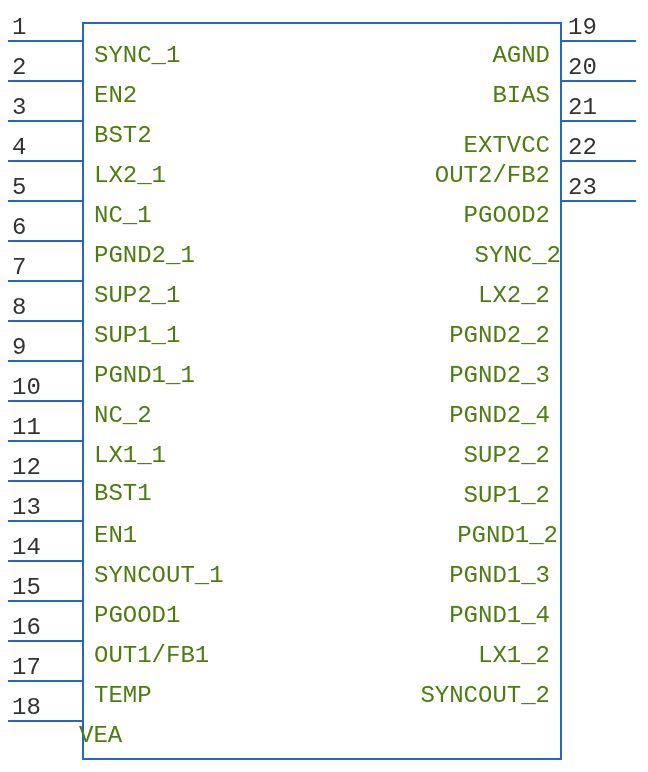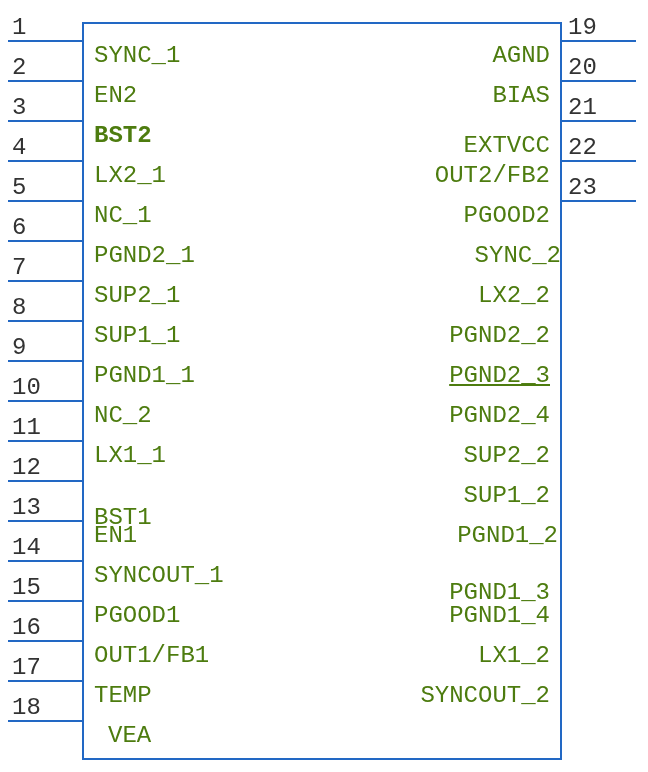--- a/index.html
+++ b/index.html
@@ -49,21 +49,21 @@
 
 <div id="pins">
       <div class="pin-line" style="left: 8px; top: 40px; width: 74px;"></div>
       <div class="pin-num" style="left: 12px; top: 14px;">1</div>
       <div class="pin-label" style="left: 94px; top: 42px;">SYNC_1</div>
       <div class="pin-line" style="left: 8px; top: 80px; width: 74px;"></div>
       <div class="pin-num" style="left: 12px; top: 54px;">2</div>
       <div class="pin-label" style="left: 94px; top: 82px;">EN2</div>
       <div class="pin-line" style="left: 8px; top: 120px; width: 74px;"></div>
       <div class="pin-num" style="left: 12px; top: 94px;">3</div>
-      <div class="pin-label" style="left: 94px; top: 122px; font-weight: bold;">BST2</div>
+      <div class="pin-label" style="left: 94px; top: 122px;">BST2</div>
       <div class="pin-line" style="left: 8px; top: 160px; width: 74px;"></div>
       <div class="pin-num" style="left: 12px; top: 134px;">4</div>
       <div class="pin-label" style="left: 94px; top: 162px;">LX2_1</div>
       <div class="pin-line" style="left: 8px; top: 200px; width: 74px;"></div>
       <div class="pin-num" style="left: 12px; top: 174px;">5</div>
       <div class="pin-label" style="left: 94px; top: 202px;">NC_1</div>
       <div class="pin-line" style="left: 8px; top: 240px; width: 74px;"></div>
       <div class="pin-num" style="left: 12px; top: 214px;">6</div>
       <div class="pin-label" style="left: 94px; top: 242px;">PGND2_1</div>
       <div class="pin-line" style="left: 8px; top: 280px; width: 74px;"></div>
@@ -76,61 +76,61 @@
       <div class="pin-num" style="left: 12px; top: 334px;">9</div>
       <div class="pin-label" style="left: 94px; top: 362px;">PGND1_1</div>
       <div class="pin-line" style="left: 8px; top: 400px; width: 74px;"></div>
       <div class="pin-num" style="left: 12px; top: 374px;">10</div>
       <div class="pin-label" style="left: 94px; top: 402px;">NC_2</div>
       <div class="pin-line" style="left: 8px; top: 440px; width: 74px;"></div>
       <div class="pin-num" style="left: 12px; top: 414px;">11</div>
       <div class="pin-label" style="left: 94px; top: 442px;">LX1_1</div>
       <div class="pin-line" style="left: 8px; top: 480px; width: 74px;"></div>
       <div class="pin-num" style="left: 12px; top: 454px;">12</div>
-      <div class="pin-label" style="left: 94px; top: 504px;">BST1</div>
+      <div class="pin-label" style="left: 94px; top: 480px;">BST1</div>
       <div class="pin-line" style="left: 8px; top: 520px; width: 74px;"></div>
       <div class="pin-num" style="left: 12px; top: 494px;">13</div>
       <div class="pin-label" style="left: 94px; top: 522px;">EN1</div>
       <div class="pin-line" style="left: 8px; top: 560px; width: 74px;"></div>
       <div class="pin-num" style="left: 12px; top: 534px;">14</div>
       <div class="pin-label" style="left: 94px; top: 562px;">SYNCOUT_1</div>
       <div class="pin-line" style="left: 8px; top: 600px; width: 74px;"></div>
       <div class="pin-num" style="left: 12px; top: 574px;">15</div>
       <div class="pin-label" style="left: 94px; top: 602px;">PGOOD1</div>
       <div class="pin-line" style="left: 8px; top: 640px; width: 74px;"></div>
       <div class="pin-num" style="left: 12px; top: 614px;">16</div>
       <div class="pin-label" style="left: 94px; top: 642px;">OUT1/FB1</div>
       <div class="pin-line" style="left: 8px; top: 680px; width: 74px;"></div>
       <div class="pin-num" style="left: 12px; top: 654px;">17</div>
       <div class="pin-label" style="left: 94px; top: 682px;">TEMP</div>
       <div class="pin-line" style="left: 8px; top: 720px; width: 74px;"></div>
       <div class="pin-num" style="left: 12px; top: 694px; font-family: Liberation Mono, monospace;">18</div>
-      <div class="pin-label" style="left: 108px; top: 722px;">VEA</div>
+      <div class="pin-label" style="left: 79px; top: 722px;">VEA</div>
       <div class="pin-line" style="left: 562px; top: 40px; width: 74px;"></div>
       <div class="pin-num" style="left: 568px; top: 14px;">19</div>
       <div class="pin-label" style="right: 98px; top: 42px; text-align: right;">AGND</div>
       <div class="pin-line" style="left: 562px; top: 80px; width: 74px;"></div>
       <div class="pin-num" style="left: 568px; top: 54px;">20</div>
       <div class="pin-label" style="right: 98px; top: 82px; text-align: right;">BIAS</div>
       <div class="pin-line" style="left: 562px; top: 120px; width: 74px;"></div>
       <div class="pin-num" style="left: 568px; top: 94px;">21</div>
       <div class="pin-label" style="right: 98px; top: 132px; text-align: right;">EXTVCC</div>
       <div class="pin-line" style="left: 562px; top: 160px; width: 74px;"></div>
       <div class="pin-num" style="left: 568px; top: 134px;">22</div>
       <div class="pin-label" style="right: 98px; top: 162px; text-align: right;">OUT2/FB2</div>
       <div class="pin-line" style="left: 562px; top: 200px; width: 74px;"></div>
       <div class="pin-num" style="left: 568px; top: 174px;">23</div>
       <div class="pin-label" style="right: 98px; top: 202px; text-align: right;">PGOOD2</div>
       <div class="pin-label" style="right: 87px; top: 242px; text-align: center;">SYNC_2</div>
       <div class="pin-label" style="right: 98px; top: 282px; text-align: right;">LX2_2</div>
       <div class="pin-label" style="right: 98px; top: 322px; text-align: center;">PGND2_2</div>
-      <div class="pin-label" style="right: 98px; top: 362px; text-align: center; text-decoration: underline;">PGND2_3</div>
+      <div class="pin-label" style="right: 98px; top: 362px; text-align: center;">PGND2_3</div>
       <div class="pin-label" style="right: 98px; top: 402px; text-align: right;">PGND2_4</div>
       <div class="pin-label" style="right: 98px; top: 442px; text-align: right;">SUP2_2</div>
       <div class="pin-label" style="right: 98px; top: 482px; text-align: right;">SUP1_2</div>
       <div class="pin-label" style="right: 90px; top: 522px; text-align: right;">PGND1_2</div>
-      <div class="pin-label" style="right: 98px; top: 562px; text-align: right; margin-top: 17px;">PGND1_3</div>
+      <div class="pin-label" style="right: 98px; top: 562px; text-align: right;">PGND1_3</div>
       <div class="pin-label" style="right: 98px; top: 602px; text-align: right;">PGND1_4</div>
       <div class="pin-label" style="right: 98px; top: 642px; text-align: right;">LX1_2</div>
       <div class="pin-label" style="right: 98px; top: 682px; text-align: right;">SYNCOUT_2</div>
     </div>
 
 </div>
 
 </body></html>

